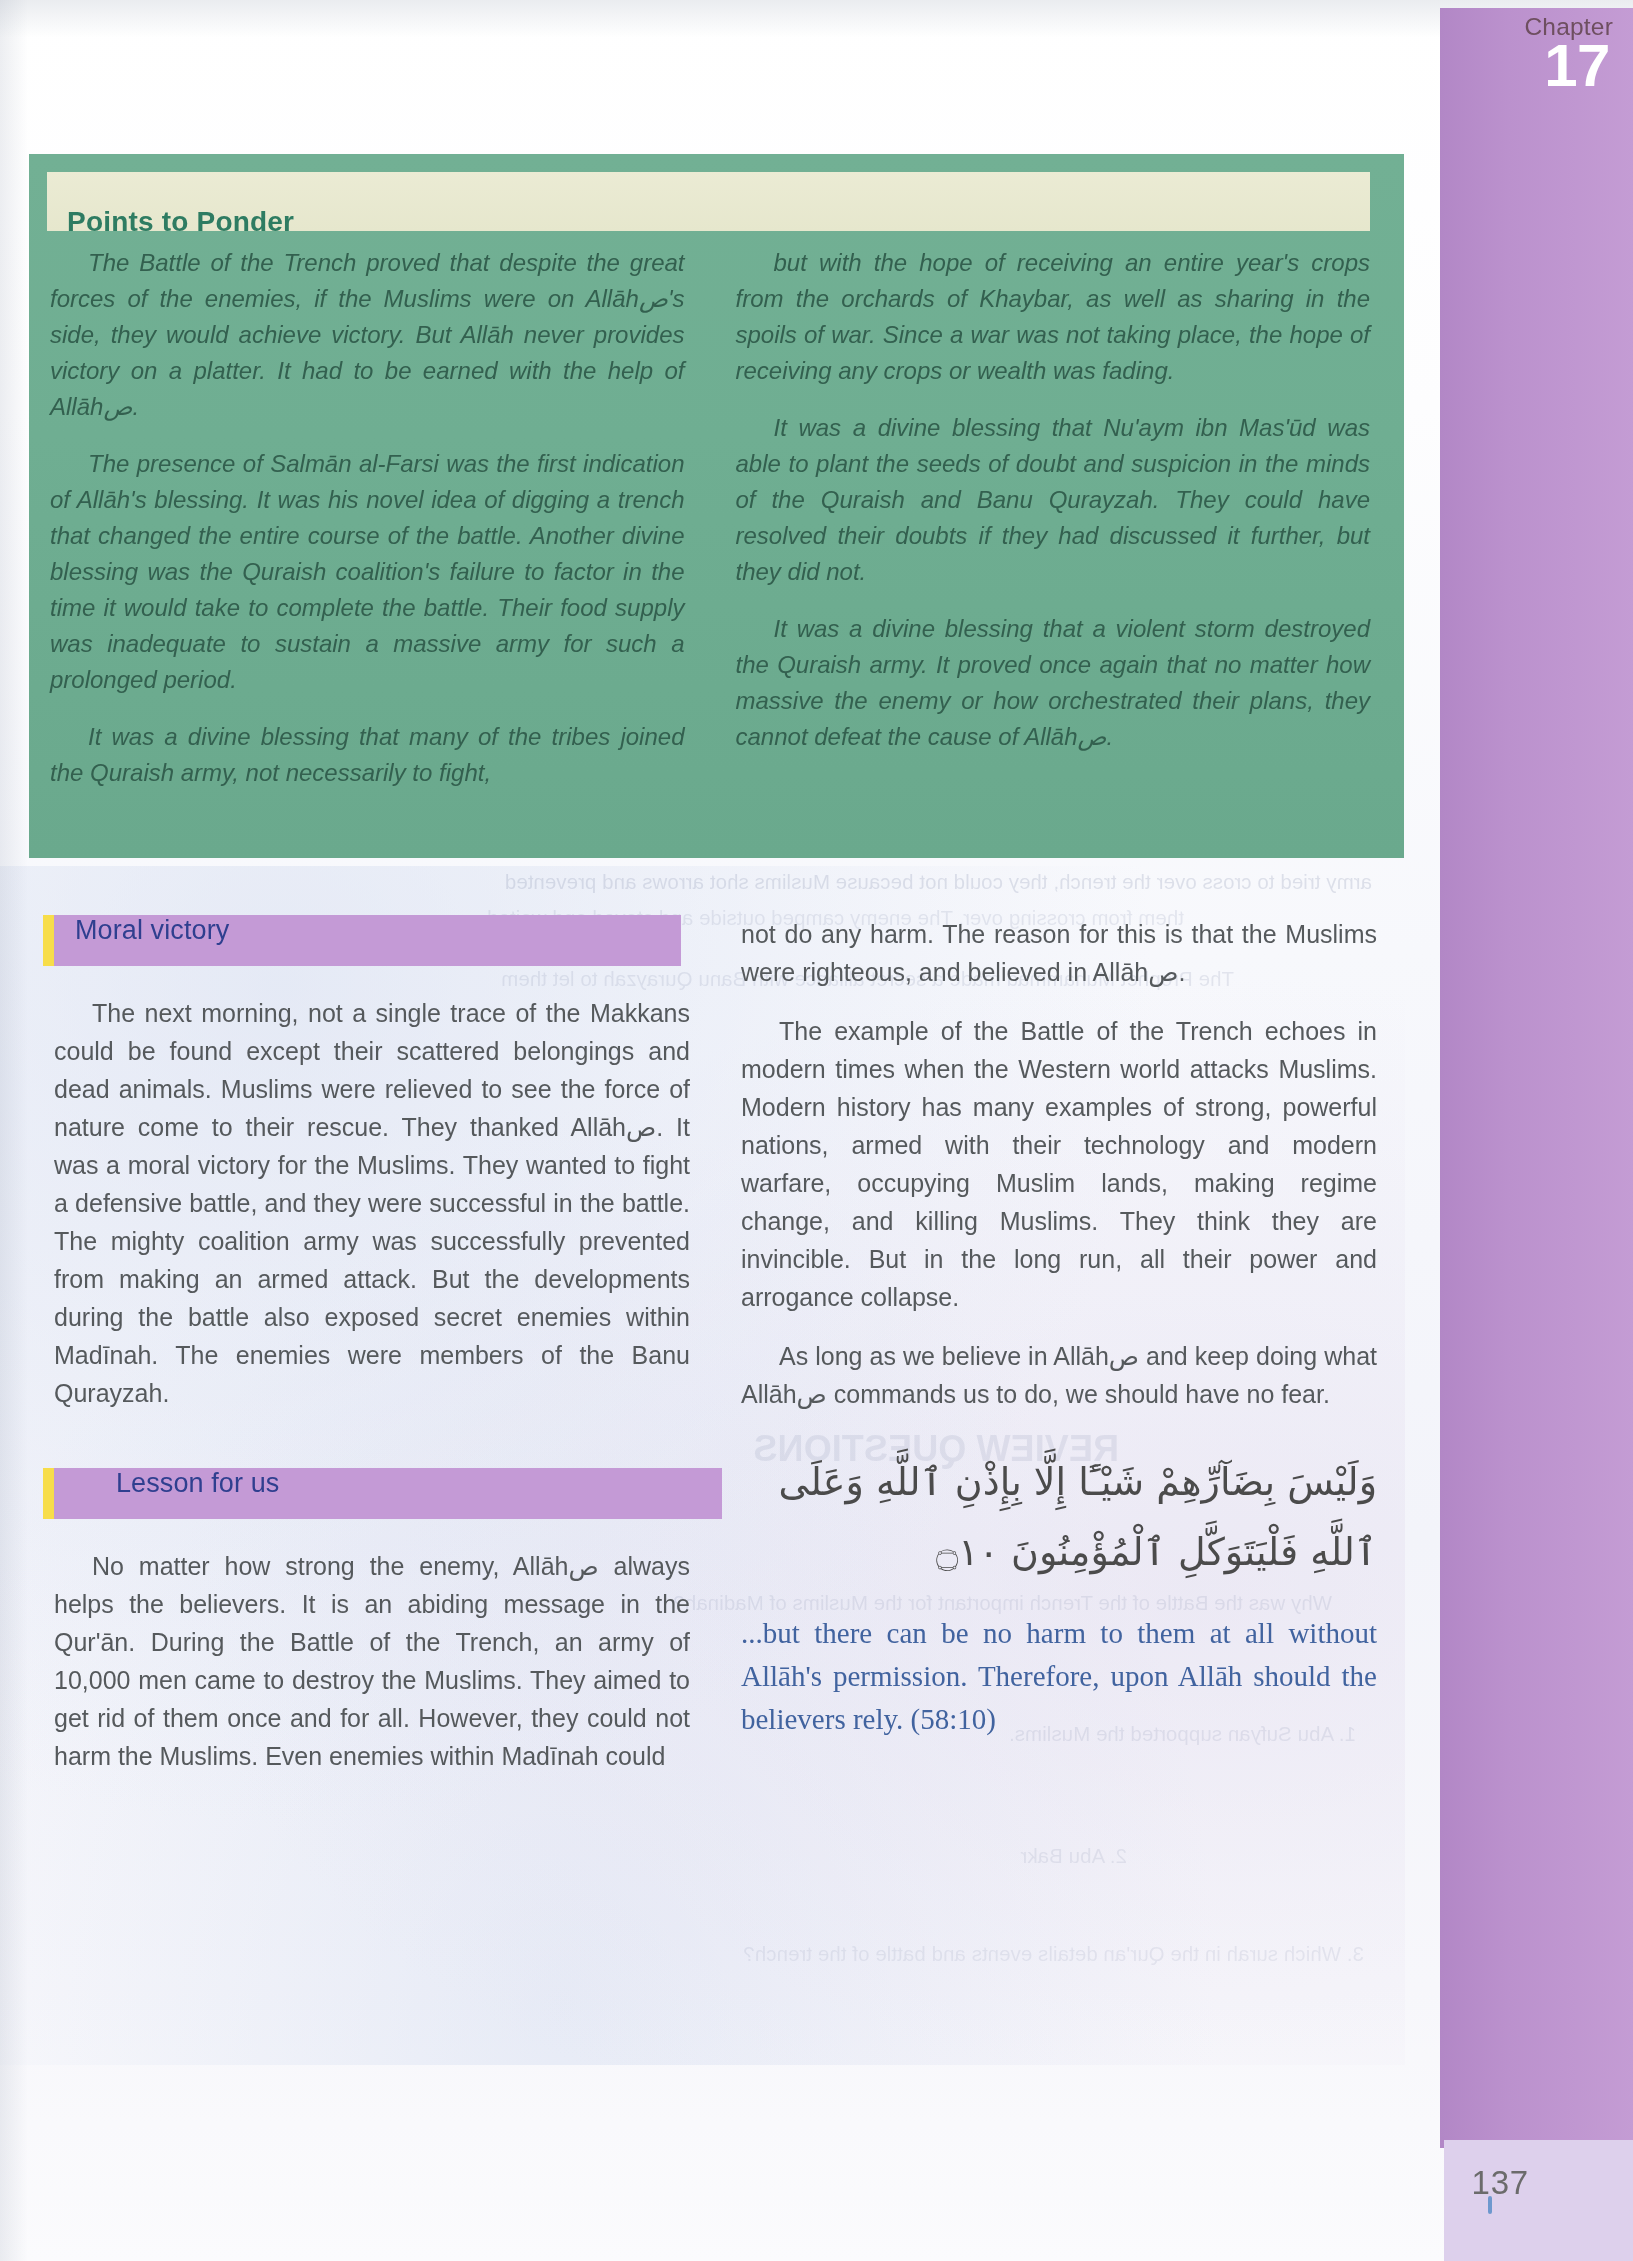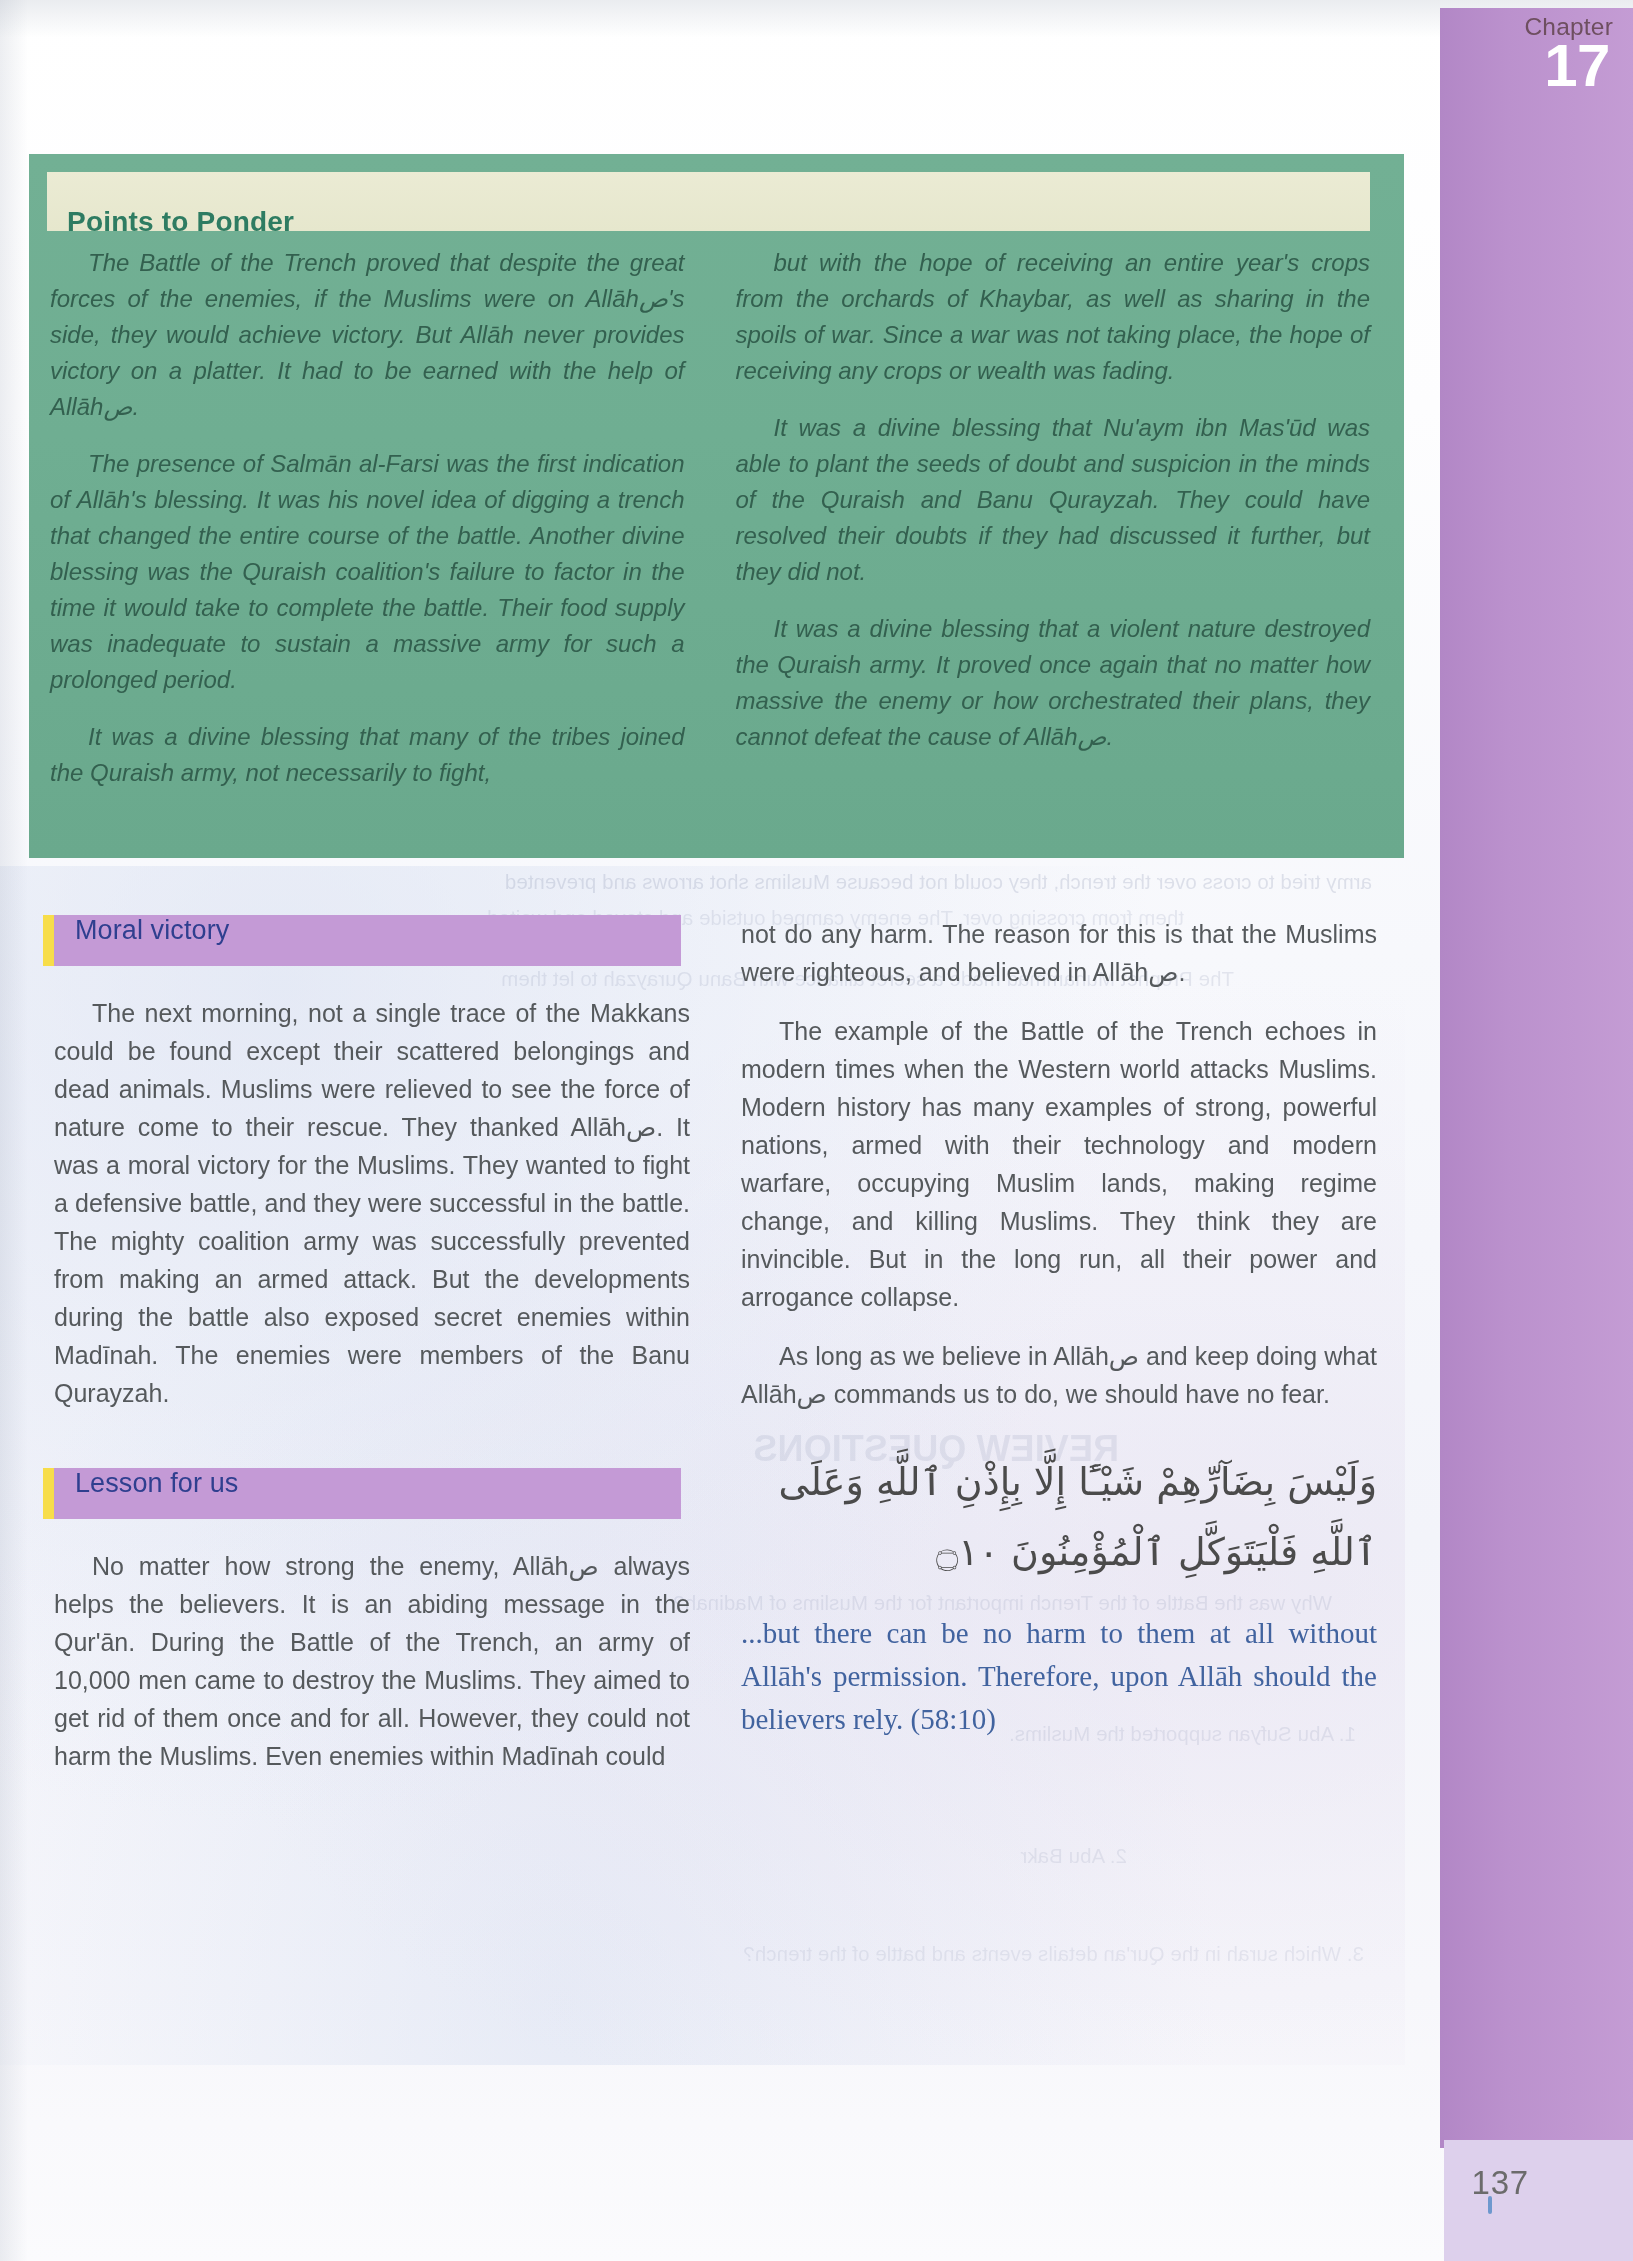--- a/index.html
+++ b/index.html
@@ -244,35 +244,35 @@
 
     <div class="ponder-cols">
       <div class="ponder-col">
         <p>The Battle of the Trench proved that despite the great forces of the enemies, if the Muslims were on Allāhص's side, they would achieve victory. But Allāh never provides victory on a platter. It had to be earned with the help of Allāhص.</p>
         <p>The presence of Salmān al-Farsi was the first indication of Allāh's blessing. It was his novel idea of digging a trench that changed the entire course of the battle. Another divine blessing was the Quraish coalition's failure to factor in the time it would take to complete the battle. Their food supply was inadequate to sustain a massive army for such a prolonged period.</p>
         <p>It was a divine blessing that many of the tribes joined the Quraish army, not necessarily to fight,</p>
       </div>
       <div class="ponder-col">
         <p>but with the hope of receiving an entire year's crops from the orchards of Khaybar, as well as sharing in the spoils of war. Since a war was not taking place, the hope of receiving any crops or wealth was fading.</p>
         <p>It was a divine blessing that Nu'aym ibn Mas'ūd was able to plant the seeds of doubt and suspicion in the minds of the Quraish and Banu Qurayzah. They could have resolved their doubts if they had discussed it further, but they did not.</p>
-        <p>It was a divine blessing that a violent nature destroyed the Quraish army. It proved once again that no matter how massive the enemy or how orchestrated their plans, they cannot defeat the cause of Allāhص.</p>
+        <p>It was a divine blessing that a violent storm destroyed the Quraish army. It proved once again that no matter how massive the enemy or how orchestrated their plans, they cannot defeat the cause of Allāhص.</p>
       </div>
     </div>
   </section>
 
   <div class="main-cols">
 
     <div class="col">
 
       <div class="sec-head">
         <span class="sec-head-label">Moral victory</span>
       </div>
       <p class="body-p">The next morning, not a single trace of the Makkans could be found except their scattered belongings and dead animals. Muslims were relieved to see the force of nature come to their rescue. They thanked Allāhص. It was a moral victory for the Muslims. They wanted to fight a defensive battle, and they were successful in the battle. The mighty coalition army was successfully prevented from making an armed attack. But the developments during the battle also exposed secret enemies within Madīnah. The enemies were members of the  Banu Qurayzah.</p>
 
-      <div class="sec-head" style="margin-top:56px;">
+      <div class="sec-head" style="margin-top:56px;padding-left:41px;">
         <span class="sec-head-label">Lesson for us</span>
       </div>
       <p class="body-p">No matter how strong the enemy, Allāhص always helps the believers. It is an abiding message in the Qur'ān. During the Battle of the Trench, an army of 10,000 men came to destroy the Muslims. They aimed to get rid of them once and for all. However, they could not harm the Muslims. Even enemies within Madīnah could</p>
 
     </div>
 
     <div class="col">
 
       <p class="body-p no-indent">not do any harm. The reason for this is that the Muslims were righteous, and believed in Allāhص.</p>
       <p class="body-p">The example of the Battle of the Trench echoes in modern times when the Western world attacks Muslims. Modern history has many examples of strong, powerful nations, armed with their technology and modern warfare, occupying Muslim lands, making regime change, and killing Muslims. They think they are invincible. But in the long run, all their power and arrogance collapse.</p>

